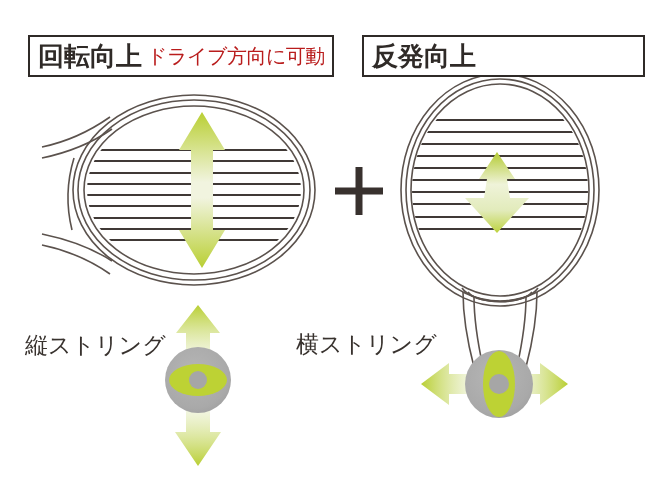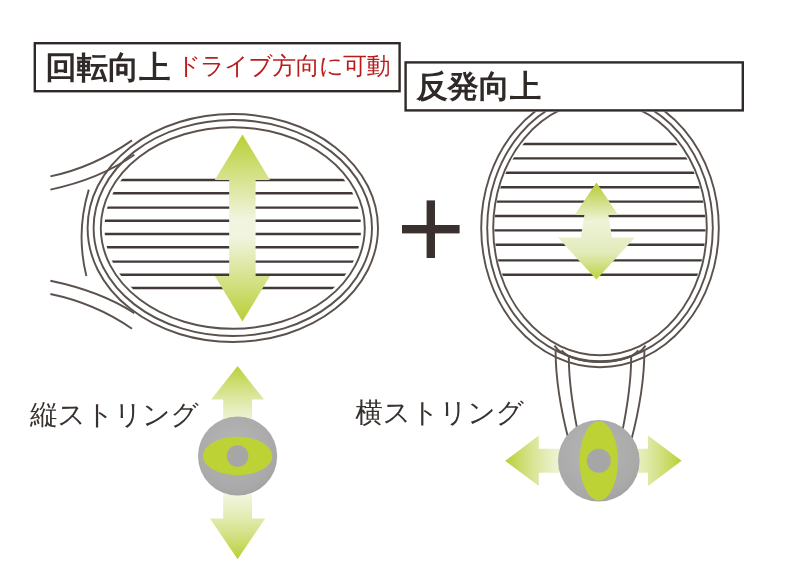--- a/index.html
+++ b/index.html
@@ -8,21 +8,21 @@
     font-family:"Liberation Sans","DejaVu Sans",sans-serif;
   }
   .stage{position:absolute;left:0;top:0;width:670px;height:487px;}
   svg.canvas{position:absolute;left:0;top:0;}
   .title-box{
     position:absolute;top:35px;height:42px;box-sizing:border-box;
     border:2.5px solid #2f2a27;background:#ffffff;
     display:flex;align-items:center;white-space:nowrap;padding:0 8px;
   }
   .title-box.lb{left:28px;width:306px;}
-  .title-box.rb{left:337px;width:283px;margin-top:16px;}
+  .title-box.rb{left:362px;width:283px;}
   .tb-title{font-weight:bold;font-size:26px;color:#2f2a27;line-height:1;}
   .tb-sub{font-size:20px;color:#b91c1c;margin-left:5px;letter-spacing:-0.5px;line-height:1;}
   .caption{position:absolute;font-size:23px;color:#38322e;line-height:1.1;white-space:nowrap;}
   .caption.v{left:25px;top:333px;}
   .caption.h{left:296px;top:332px;}
 </style>
 </head>
 <body>
 
 <div class="stage">

